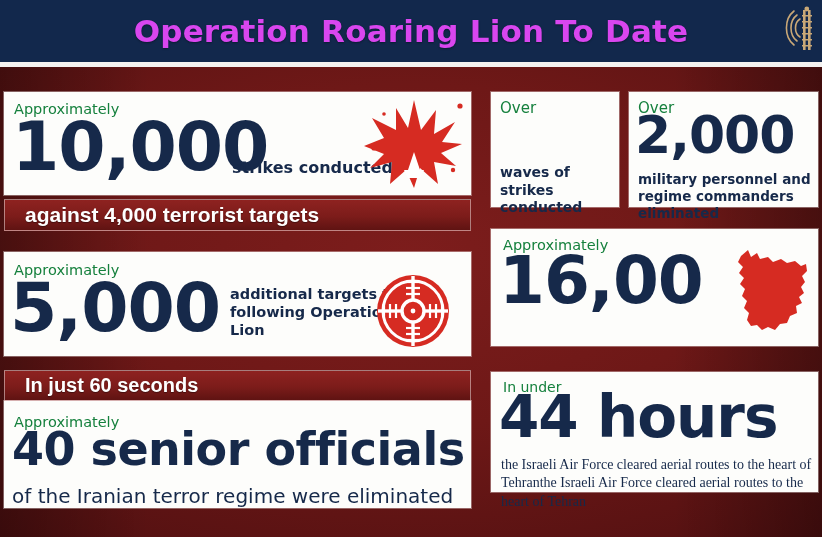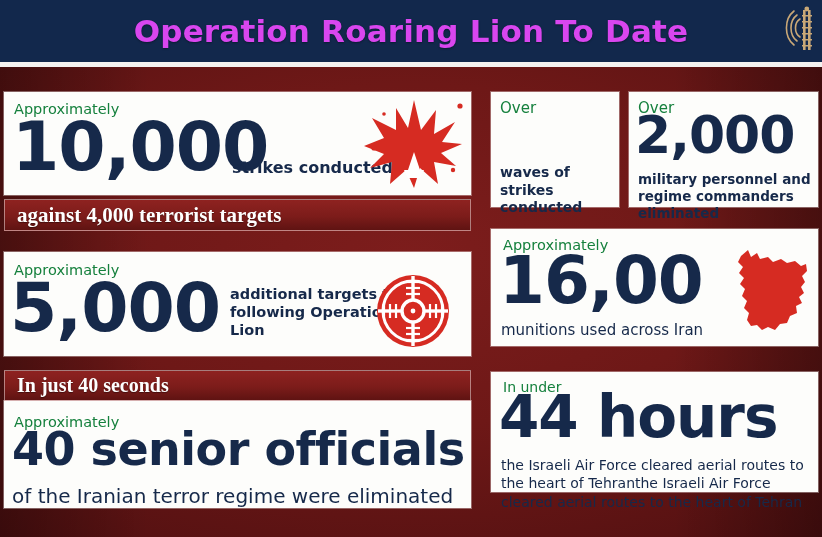--- a/index.html
+++ b/index.html
@@ -63,22 +63,22 @@
   .banner {
     position:absolute;
     background:linear-gradient(180deg,#8e2220 0%, #7c1c1a 55%, #5f1312 100%);
     border:1px solid rgba(255,255,255,0.45);
     z-index:3;
     display:flex; align-items:center;
   }
   .banner-text {
     color:#ffffff;
     font-weight:bold;
-    font-family:Liberation Serif, serif;
-    padding-left:12px;
+    font-family:Liberation Sans, sans-serif;
+    padding-left:20px;
     text-shadow:0 1px 1px rgba(0,0,0,0.4);
   }
 
   .lbl {
     color:#15803d;
     font-size:14.5px;
     font-weight:400;
     font-family:"DejaVu Sans", "Liberation Sans", sans-serif;
     line-height:1.15;
   }
@@ -141,21 +141,21 @@
   #card-munitions { left:491px; top:229px; width:327px; height:117px; }
   #card-munitions .lbl { position:absolute; left:12px; top:8px; }
   #card-munitions .bignum { position:absolute; left:8px; top:22px; font-size:66px; }
   #card-munitions .desc { position:absolute; left:10px; top:92px; font-size:15px; font-weight:500; }
   #icon-iran { position:absolute; left:735px; top:240px; width:76px; height:98px; z-index:4; }
 
   
   #card-hours { left:491px; top:372px; width:327px; height:120px; }
   #card-hours .lbl { position:absolute; left:12px; top:7px; font-size:14px; }
   #card-hours .bignum { position:absolute; left:8px; top:19px; font-size:58px; }
-  #card-hours .desc { position:absolute; left:10px; top:84px; font-size:14px; width:312px; font-weight:500; line-height:1.32; }
+  #card-hours .desc { position:absolute; left:10px; top:84px; font-size:14px; width:312px; font-weight:500; line-height:1.32;font-family:Liberation Serif, serif; }
 </style>
 </head>
 <body>
 
 <div class="header">
   <div class="header-title">Operation Roaring Lion To Date</div>
   <div class="header-logo">
     <svg width="34" height="50" viewBox="0 0 34 50" aria-hidden="true">
       <g fill="none" stroke="#c9a877" stroke-width="1.6" stroke-linecap="round">
         <path d="M13 6 A16 20 0 0 0 13 40"></path>
@@ -229,21 +229,21 @@
       <line x1="21" y1="31" x2="21" y2="45"></line>
       <line x1="55" y1="31" x2="55" y2="45"></line>
       <line x1="61" y1="31" x2="61" y2="45"></line>
       <line x1="67" y1="31" x2="67" y2="45"></line>
     </g>
     <circle cx="38" cy="38" r="2.4" fill="#ffffff"></circle>
   </svg>
 </div>
 
 <div class="banner" id="banner-seconds">
-  <div class="banner-text">In just 40 seconds</div>
+  <div class="banner-text">In just 60 seconds</div>
 </div>
 
 <div class="card" id="card-officials">
   <div class="lbl">Approximately</div>
   <div class="bignum">40 senior officials</div>
   <div class="desc">of the Iranian terror regime were eliminated</div>
 </div>
 
 <div class="card" id="card-waves">
   <div class="lbl">Over</div>
@@ -252,21 +252,20 @@
 
 <div class="card" id="card-personnel">
   <div class="lbl">Over</div>
   <div class="bignum">2,000</div>
   <div class="desc">military personnel and regime commanders eliminated</div>
 </div>
 
 <div class="card" id="card-munitions">
   <div class="lbl">Approximately</div>
   <div class="bignum">16,00</div>
-  <div class="desc">munitions used across Iran</div>
 </div>
 <div id="icon-iran">
   <svg width="76" height="98" viewBox="0 0 76 98" aria-hidden="true">
     <path fill="#d62b22" d="M6,16 L13,10 L16,17 L22,13 L25,19 L33,17 L38,22 L46,19 L52,23 L60,21 L66,26 L71,24 L72,31 L67,36 L70,42 L66,47 L69,53 L64,57 L67,63 L61,66 L62,73 L55,76 L52,83 L45,84 L40,90 L33,87 L27,90 L22,85 L16,86 L12,80 L14,73 L9,68 L12,61 L7,56 L10,49 L5,44 L9,38 L4,33 L8,27 L3,22 Z"></path>
   </svg>
 </div>
 
 <div class="card" id="card-hours">
   <div class="lbl">In under</div>
   <div class="bignum">44 hours</div>

